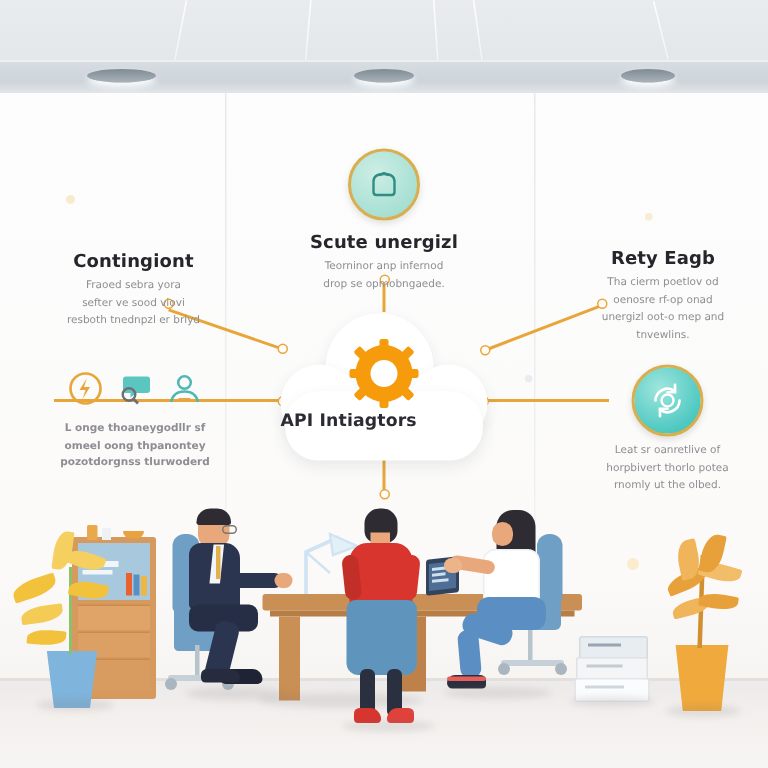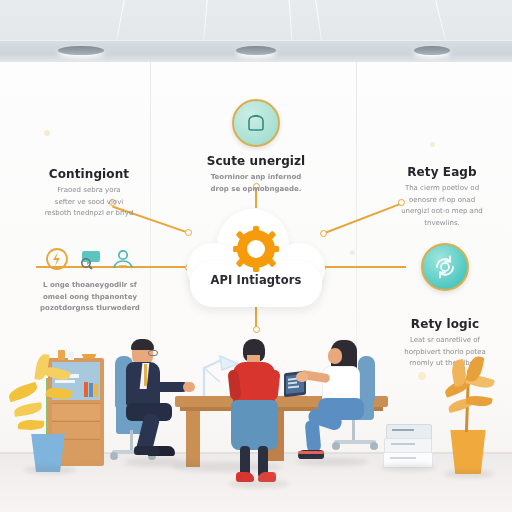--- a/index.html
+++ b/index.html
@@ -34,21 +34,21 @@
   .dot{position:absolute;width:5px;height:5px;border-radius:50%;
        border:1.3px solid #e8a63a;background:#fffdf8;}
 
   .cloud{position:absolute;left:187px;top:203px;width:138px;height:106px;}
   .cloud .puff{position:absolute;background:#ffffff;border-radius:50%;
                box-shadow:0 3px 9px rgba(60,60,70,.09);}
   .cloud .base{position:absolute;left:3px;top:58px;width:132px;height:46px;
                background:#ffffff;border-radius:22px;
                box-shadow:0 4px 10px rgba(60,60,70,.09);}
   .gear{position:absolute;left:50%;top:22px;transform:translateX(-50%);}
-  .cloud-label{position:absolute;left:0;top:70px;width:138px;text-align:center;
+  .cloud-label{position:absolute;left:0;top:70px;width:138px;text-align:left;
                font-size:11.5px;font-weight:700;color:#2b2b33;letter-spacing:.1px;}
 
   .node{position:absolute;}
   .badge{width:44px;height:44px;border-radius:50%;
          background:radial-gradient(circle at 38% 32%,#9fe6dd,#4fc9c2 70%,#3fbcb6 100%);
          border:2.5px solid #d9ae4e;box-shadow:0 2px 5px rgba(0,0,0,.12);
          display:flex;align-items:center;justify-content:center;}
   .badge.pale{background:radial-gradient(circle at 38% 32%,#cdeee4,#a8e0d4 70%,#95d8ca 100%);}
   .node-title{font-size:12px;font-weight:700;color:#25252c;text-align:center;
               margin-top:7px;letter-spacing:.1px;}
@@ -138,21 +138,21 @@
   <div class="node" style="left:176px;top:99px;width:160px;">
     <div style="display:flex;justify-content:center;">
       <div class="badge pale">
         <svg width="26" height="26" viewBox="0 0 26 26">
           <path d="M6 11 q0-5 7-5 t7 5 v7 q0 2-2 2 H8 q-2 0-2-2 z" fill="none" stroke="#2f8d86" stroke-width="1.6"></path>
           <path d="M10 7 q3-3 6 0" fill="none" stroke="#2f8d86" stroke-width="1.6"></path>
         </svg>
       </div>
     </div>
     <div class="node-title">Scute unergizl</div>
-    <div class="node-body" style="white-space:pre-line;font-weight:bold;">Teorninor anp infernod
+    <div class="node-body" style="white-space:pre-line;">Teorninor anp infernod
 drop se opmobngaede.</div>
   </div>
 
   <div class="node" style="left:374px;top:158px;width:136px;">
     <div class="node-title">Rety Eagb</div>
     <div class="node-body" style="white-space:pre-line;">Tha cierm poetlov od
 oenosre rf-op onad
 unergizl oot-o mep and
 tnvewlins.</div>
   </div>
@@ -199,21 +199,20 @@
           <g fill="none" stroke="#ffffff" stroke-width="1.8" stroke-linecap="round">
             <path d="M6 14 a8 8 0 0 1 13-6"></path>
             <path d="M22 14 a8 8 0 0 1-13 6"></path>
             <path d="M19 3.5 v5 h-5"></path>
             <path d="M9 24.5 v-5 h5"></path>
           </g>
           <circle cx="14" cy="14" r="4" fill="none" stroke="#ffffff" stroke-width="1.6"></circle>
         </svg>
       </div>
     </div>
-    <div class="node-title" style="margin-top:26px;">Rety logic</div>
     <div class="node-body" style="white-space:pre-line;">Leat sr oanretlive of
 horpbivert thorlo potea
 rnomly ut the olbed.</div>
   </div>
 
   <div class="floor"></div>
   <div class="floor-edge"></div>
 
   <div class="obj" style="left:48px;top:358px;width:56px;height:108px;background:#d79a5e;border-radius:2px;"></div>
   <div class="obj" style="left:52px;top:362px;width:48px;height:38px;background:#a8c8dd;"></div>

